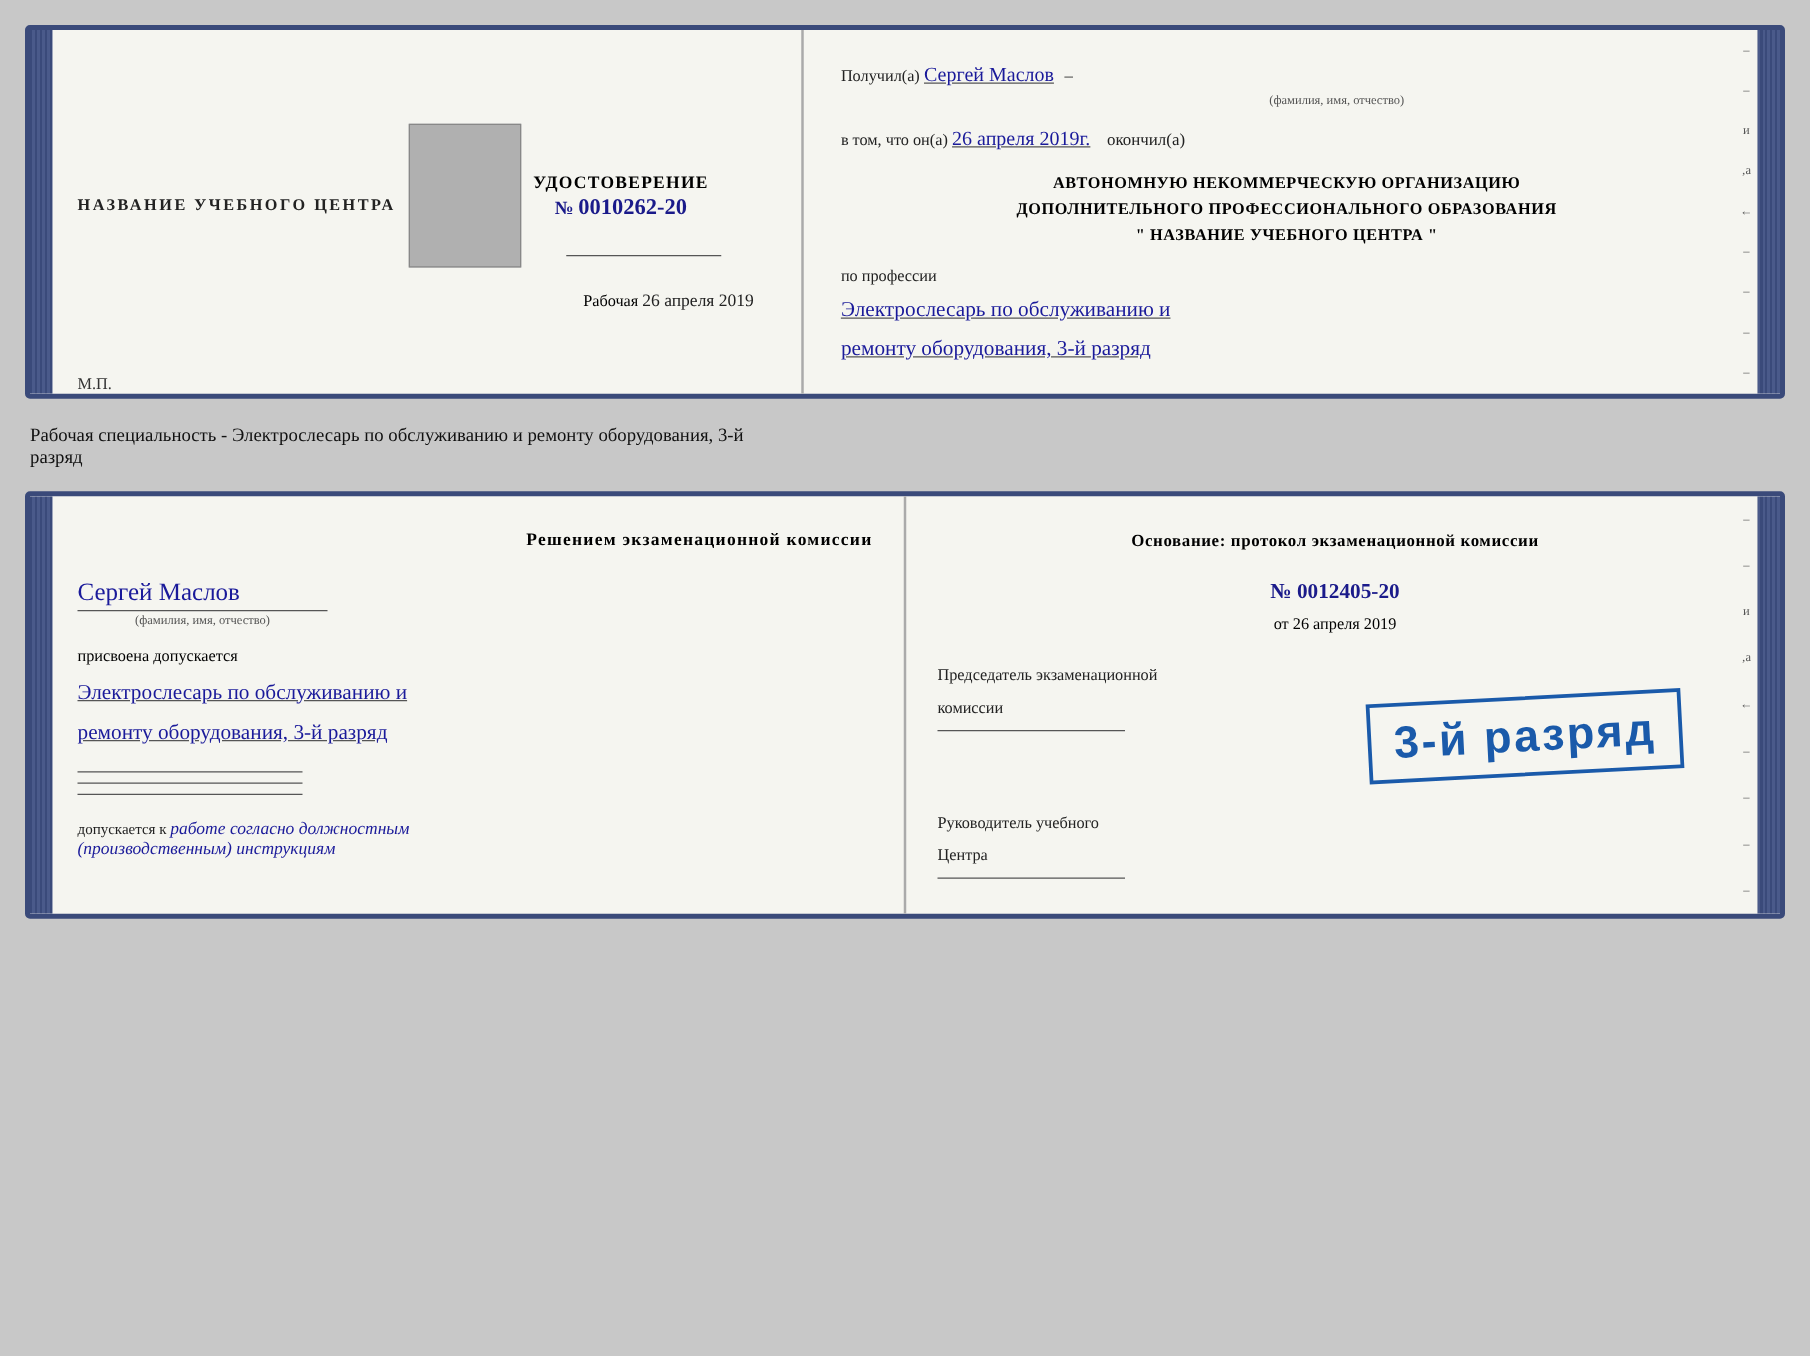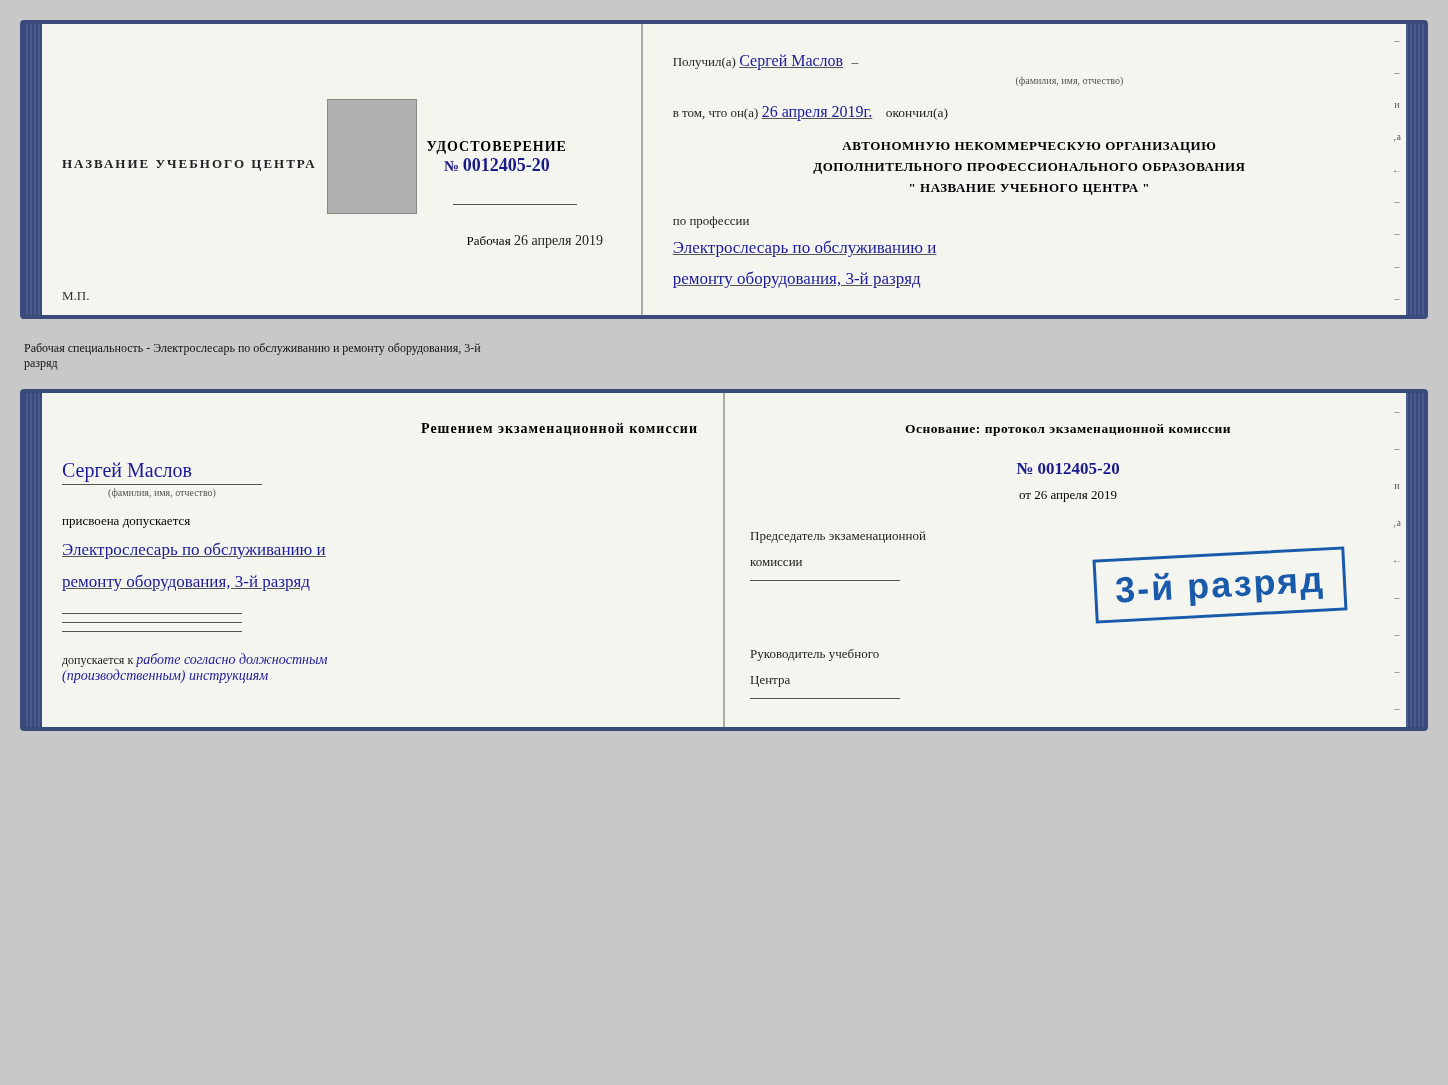--- a/index.html
+++ b/index.html
@@ -110,21 +110,21 @@
     }
 
     .cert-issued-line span.handwritten {
       font-family: 'Segoe Script', cursive, serif;
       font-size: 14px;
       color: #222;
     }
 
     .mp-label {
       position: absolute;
-      bottom: 11px;
+      bottom: 0;
       left: 20px;
       font-size: 13px;
       color: #333;
     }
 
     .separator-line {
       width: 70%;
       border: none;
       border-top: 1px solid #555;
       margin: 8px auto;
@@ -180,21 +180,21 @@
       font-family: 'Segoe Script', cursive, serif;
       color: #1a1a9a;
       font-size: 17px;
       line-height: 1.8;
       text-decoration: underline;
       text-decoration-color: #555;
     }
 
     
     .between-caption {
-      font-size: 12px;
+      font-size: 15px;
       color: #111;
       padding: 4px 0 0 4px;
     }
 
     
     .doc2-left {
       flex: 1;
       padding: 25px 25px 25px 20px;
       border-right: 2px solid #aaa;
     }
@@ -359,21 +359,21 @@
     <div class="doc-left">
       <div class="cert-title">НАЗВАНИЕ УЧЕБНОГО ЦЕНТРА</div>
 
       <div class="left-panel-row">
         <div class="cert-photo-area"></div>
         <div style="display:flex;flex-direction:column;align-items:flex-start;margin-top:30px;">
           <div class="cert-number-section">
             <div class="cert-label">УДОСТОВЕРЕНИЕ</div>
             <div style="font-size:15px;color:#1a1a8a;font-weight:bold;">
               <span>№</span>
-              <span class="cert-number">0012405-20</span>
+              <span class="cert-number">0010262-20</span>
             </div>
           </div>
           <hr class="separator-line">
           <div class="cert-issued-line">
             <span>Рабочая</span>
             <span class="handwritten">26 апреля 2019</span>
           </div>
         </div>
       </div>
 

